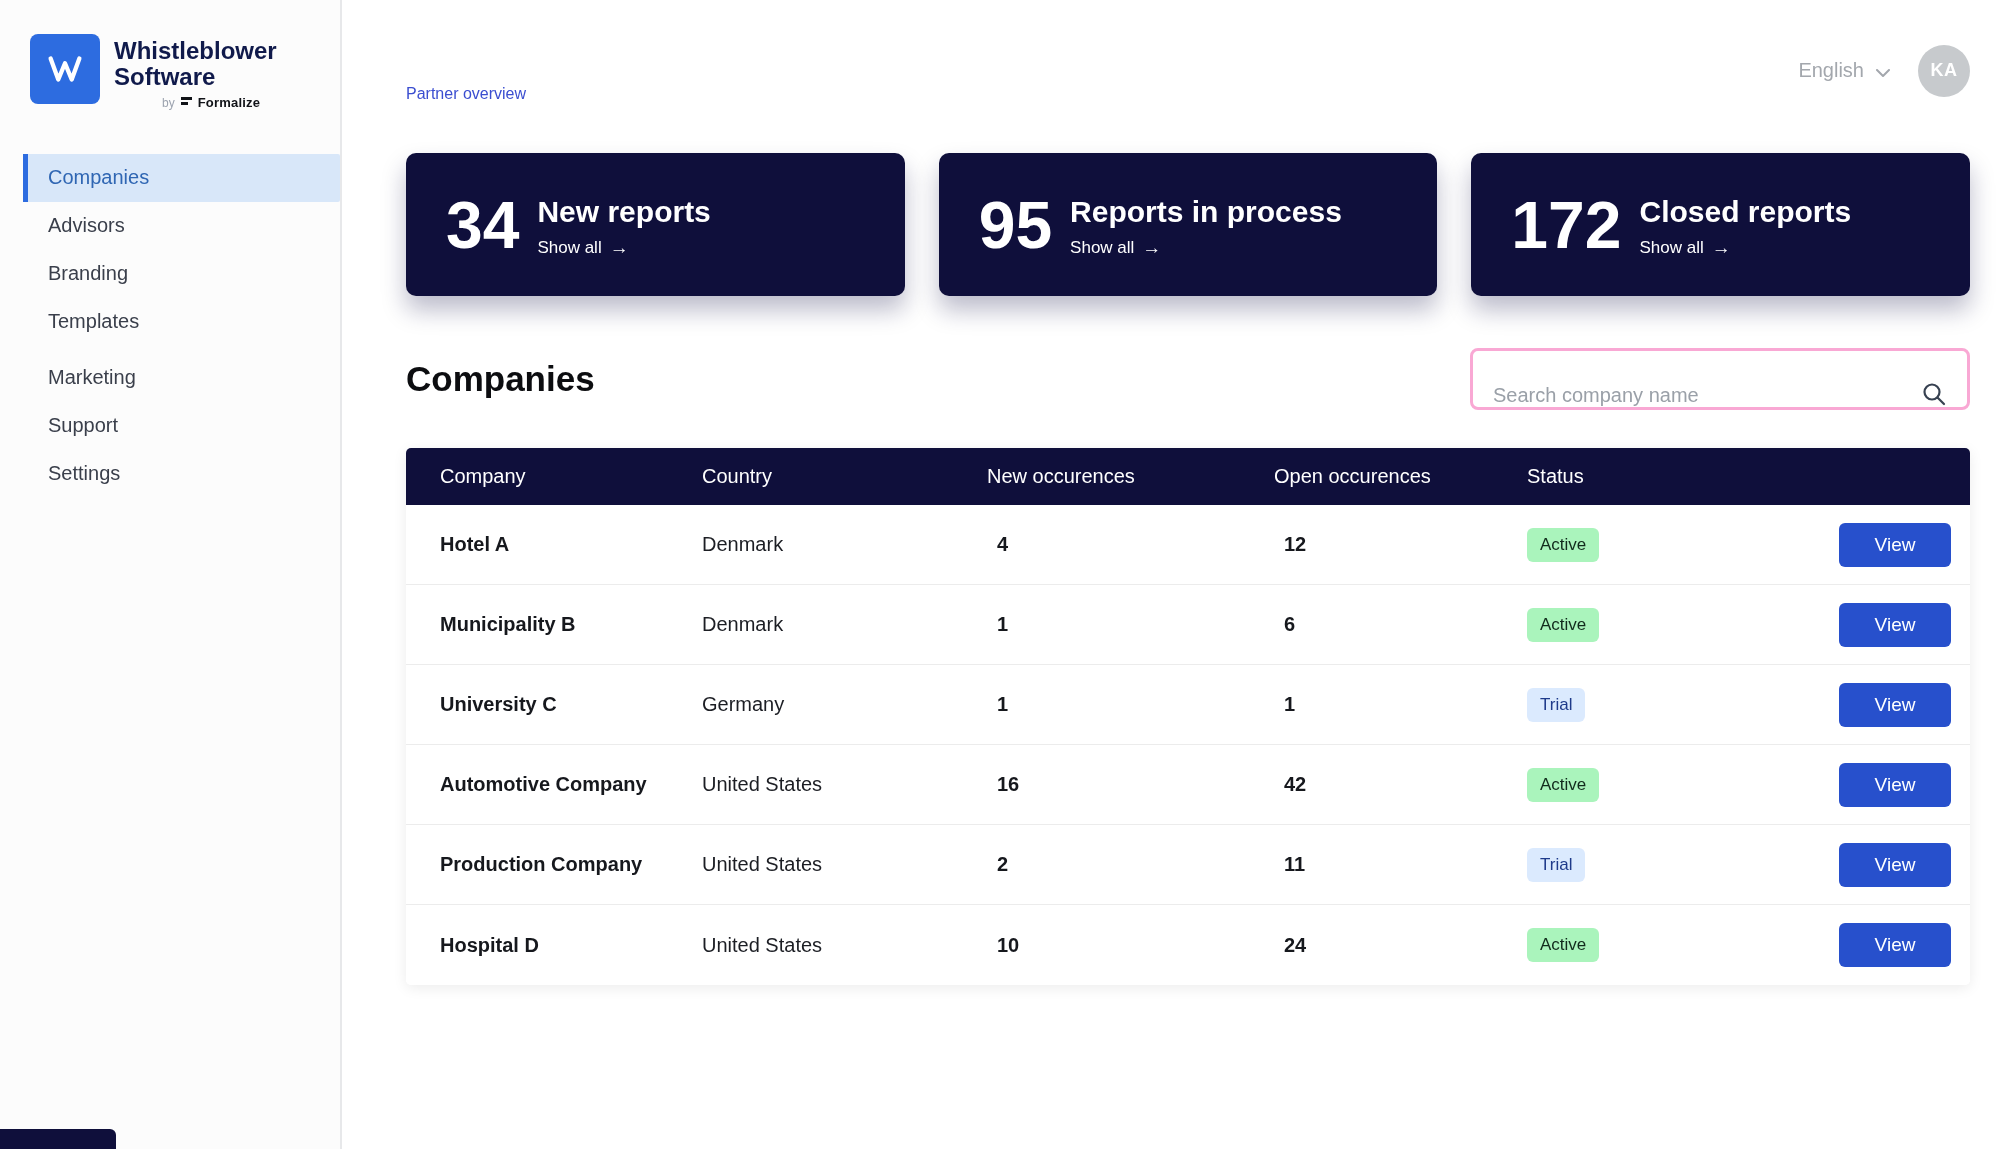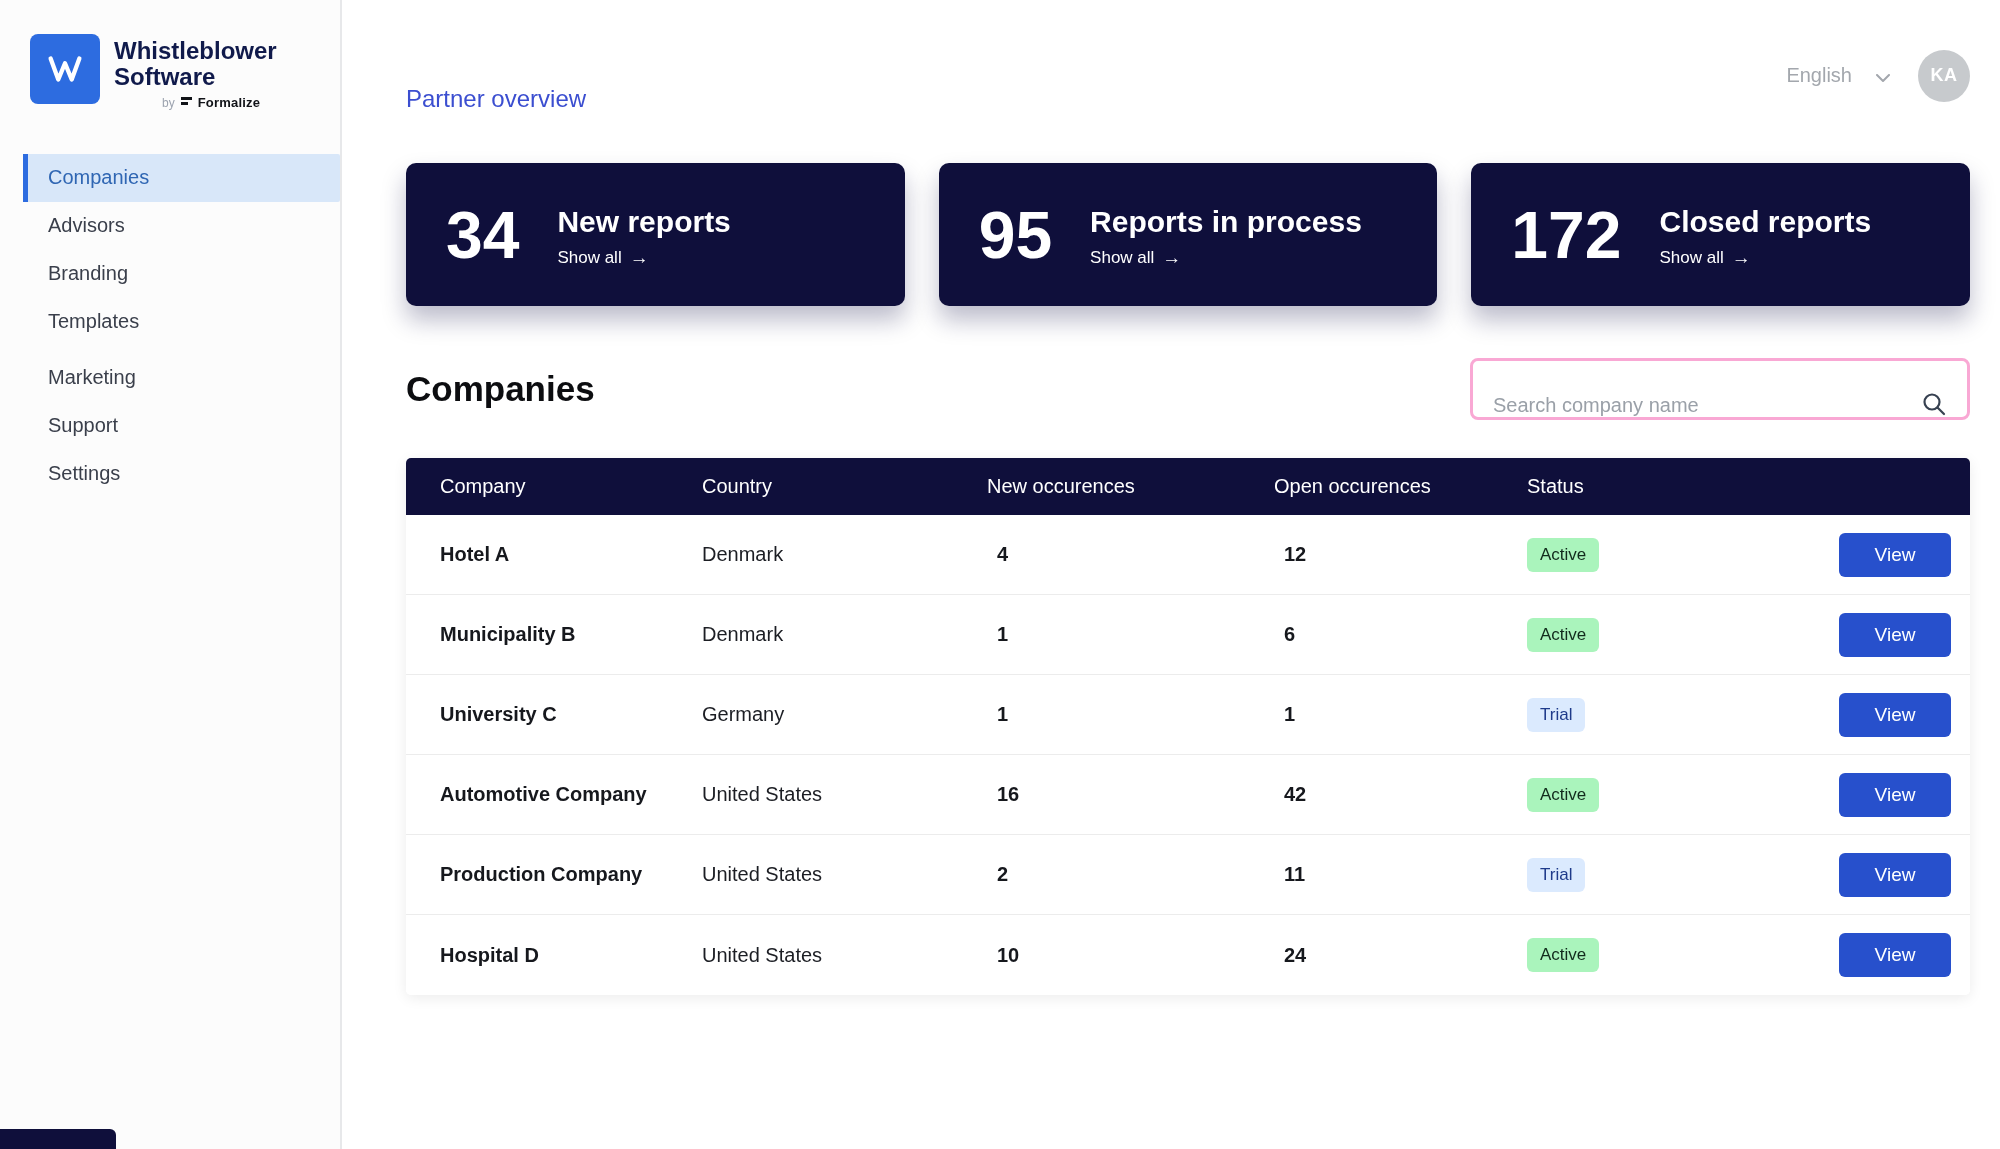--- a/index.html
+++ b/index.html
@@ -45,39 +45,39 @@
   .bottom-widget {
     position: absolute; left: 0; bottom: 0;
     width: 116px; height: 20px;
     background: #0f0f3b;
     border-top-right-radius: 6px;
   }
 
   
   .main { flex: 1; padding: 0 30px 0 64px; }
   .topbar { display: flex; justify-content: space-between; align-items: center; margin-top: 38px; }
-  .breadcrumb { font-size: 24px; color: #3b4ed0; text-decoration: none; cursor: pointer; margin-top: 47px; }
+  .breadcrumb { font-size: 16px; color: #3b4ed0; text-decoration: none; cursor: pointer; margin-top: 47px; }
   .topbar-right { display: flex; align-items: center; gap: 28px; }
-  .lang { display: flex; align-items: center; gap: 24px; font-size: 20px; color: #a3a7ad; cursor: pointer; }
+  .lang { display: flex; align-items: center; gap: 12px; font-size: 20px; color: #a3a7ad; cursor: pointer; }
   .chev { display: inline-block; margin-top: 2px; }
   .avatar {
     width: 52px; height: 52px; border-radius: 50%;
     background: #c7cacd; color: #ffffff;
     display: flex; align-items: center; justify-content: center;
     font-size: 18px; font-weight: 700; letter-spacing: 0.5px;
   }
 
   
   .cards { display: flex; gap: 34px; margin-top: 50px; }
   .card {
     flex: 1; height: 143px;
     background: #0f0f3b; border-radius: 10px;
     color: #ffffff;
     display: flex; align-items: center;
-    padding-left: 40px; gap: 38px;
+    padding-left: 40px; gap: 18px;
     box-shadow: 0 14px 24px rgba(15, 15, 70, 0.28);
     position: relative;
   }
   .card-value { font-size: 66px; font-weight: 700; line-height: 1; }
   .card-texts { display: flex; flex-direction: column; padding-top: 4px; }
   .card-label { font-size: 30px; font-weight: 700; text-align: center; }
   .card-link { font-size: 17px; margin-top: 8px; display: flex; align-items: center; gap: 8px; cursor: pointer; color: #ffffff; }
   .card-link .arrow { font-size: 19px; }
 
   

